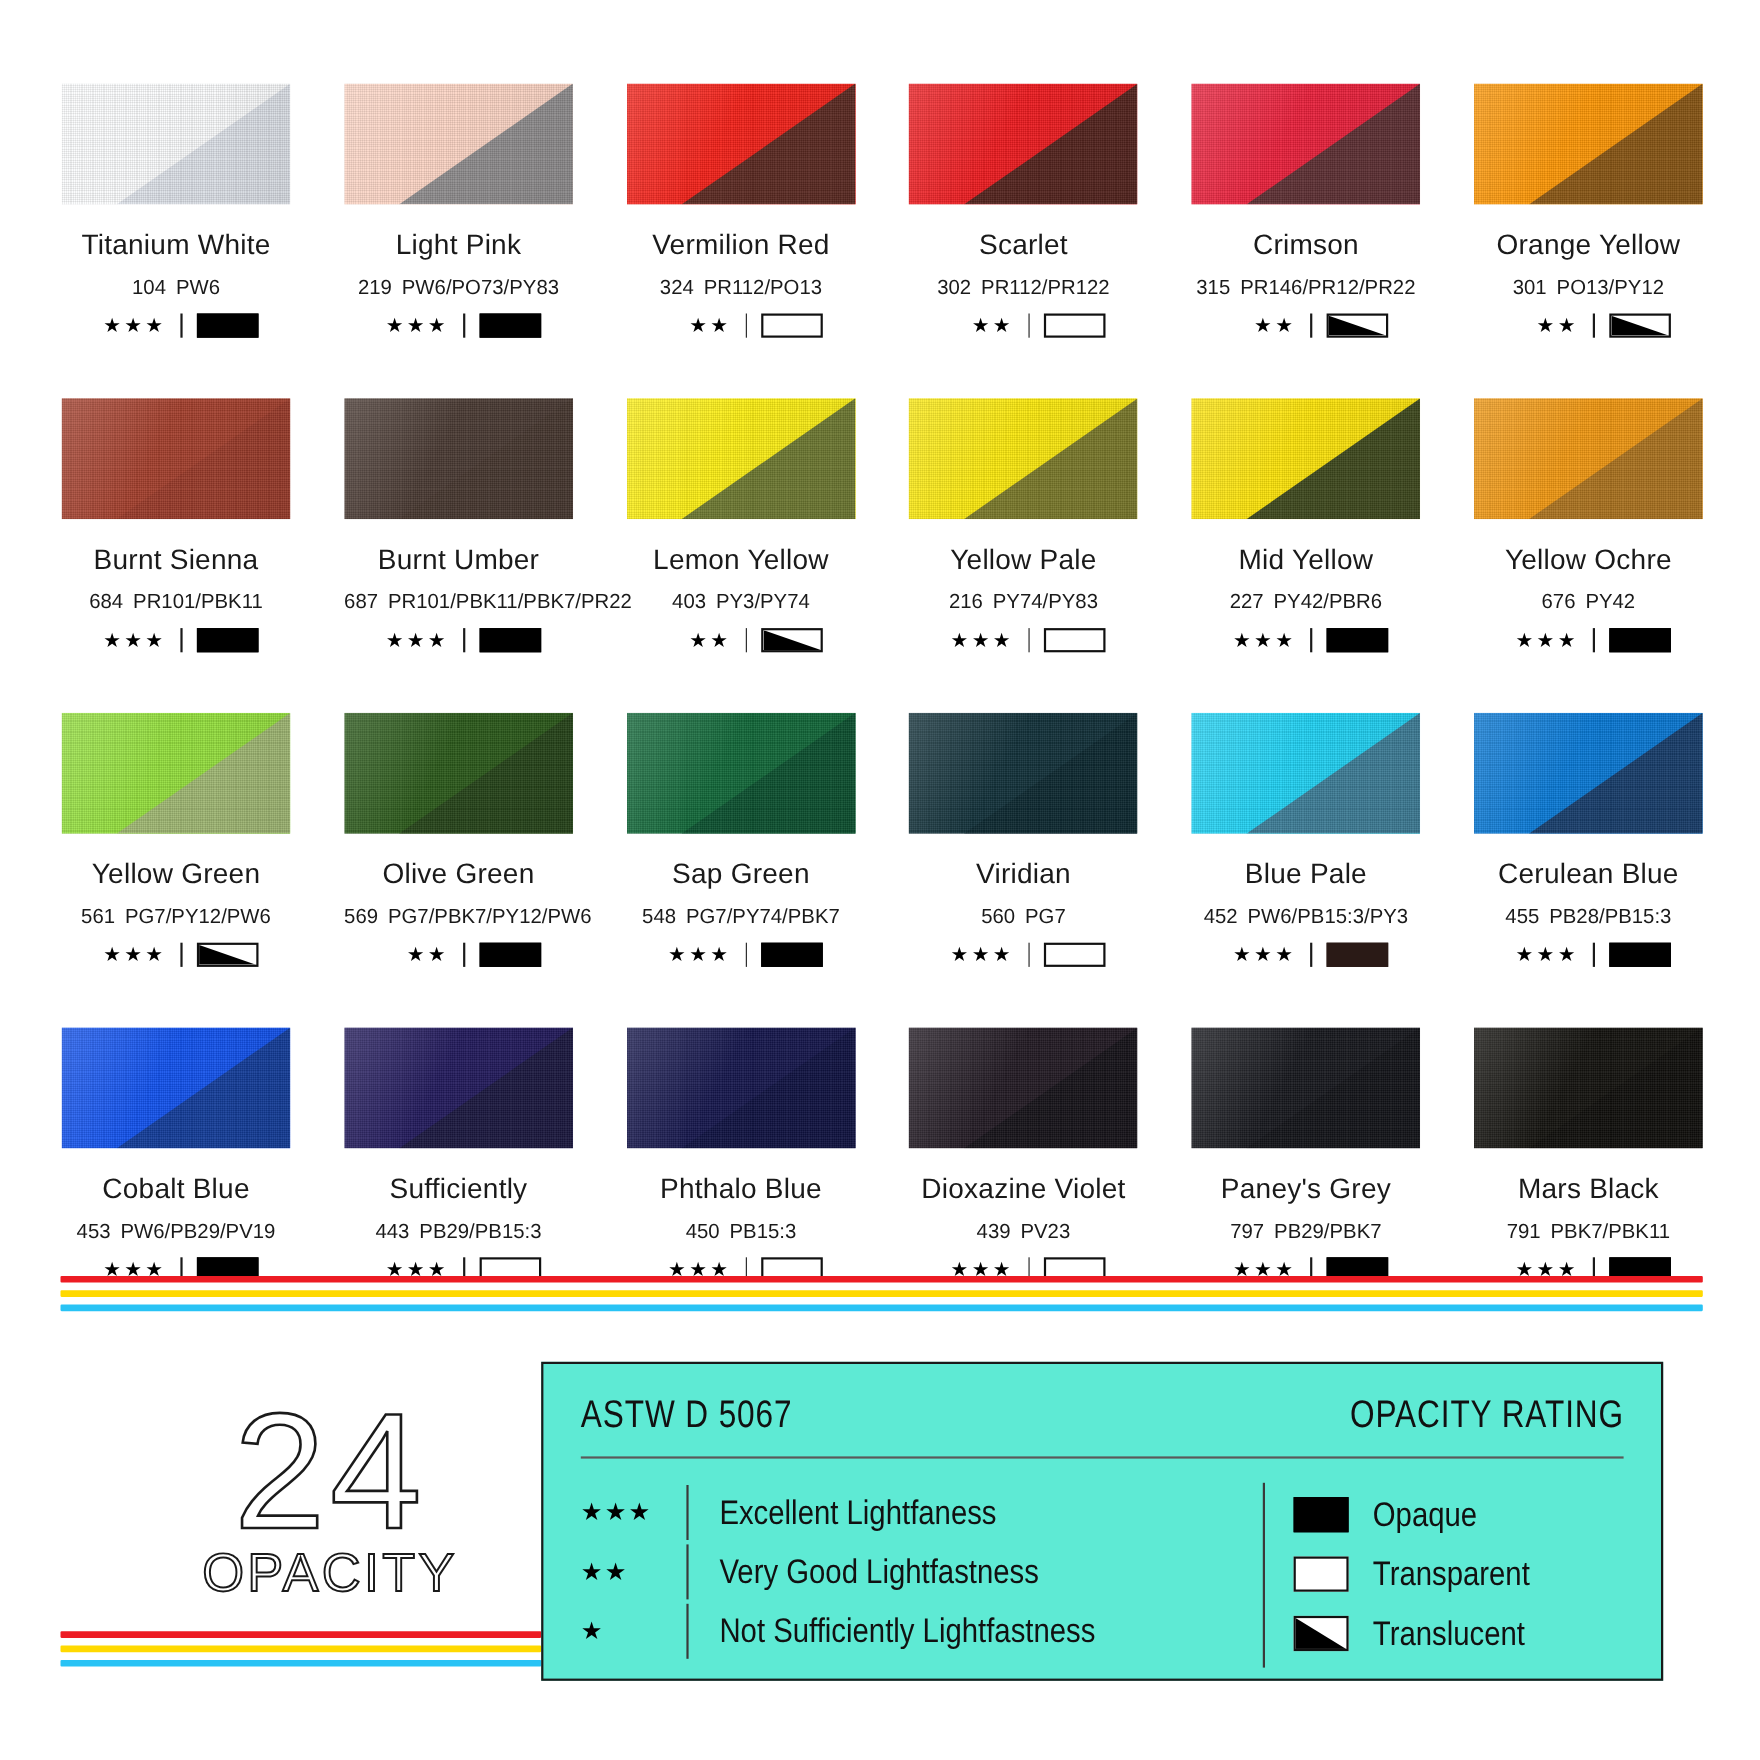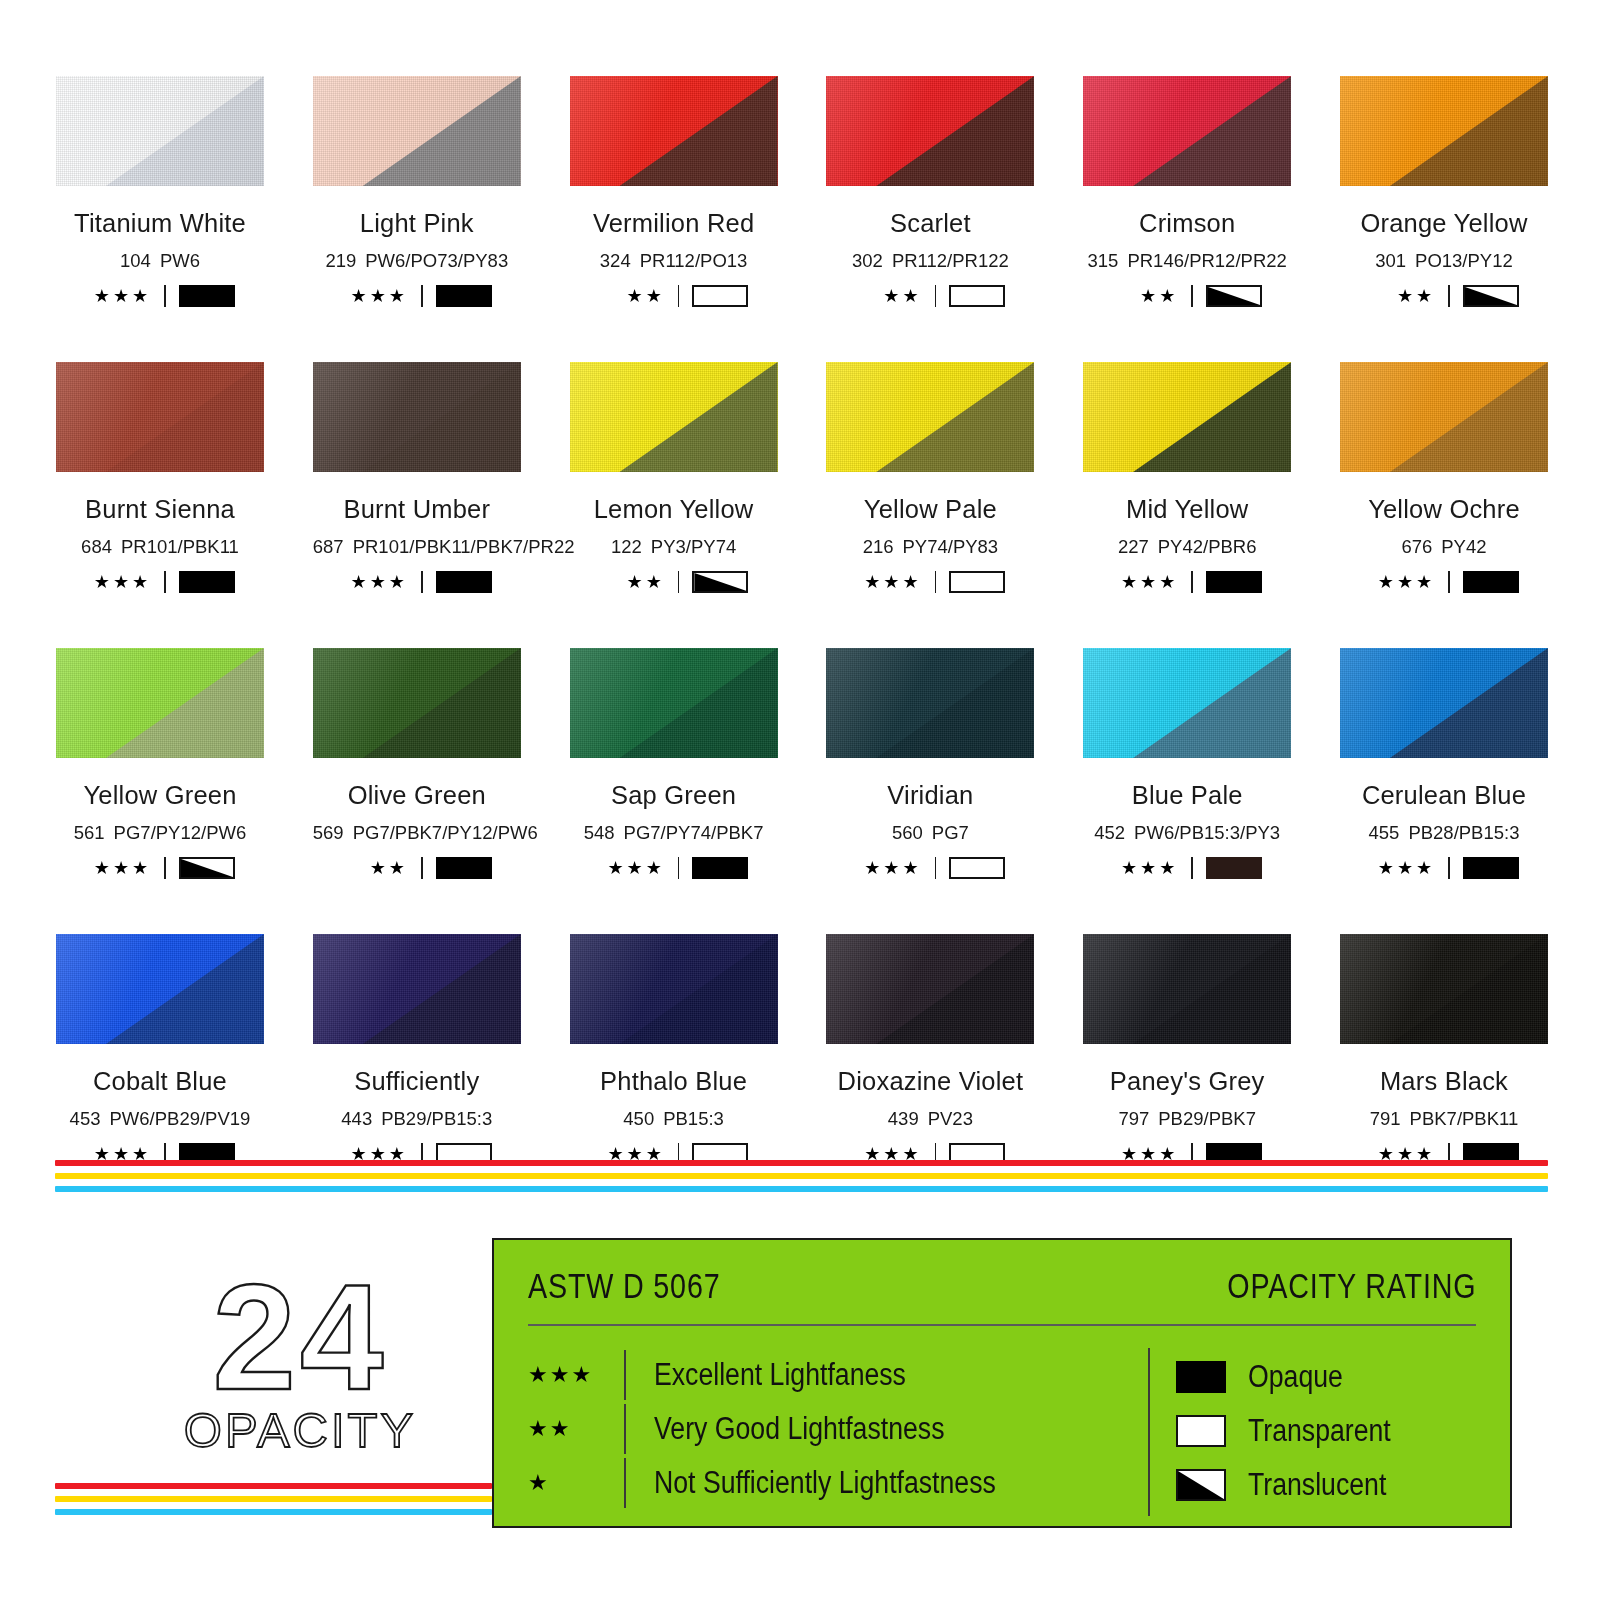--- a/index.html
+++ b/index.html
@@ -132,21 +132,21 @@
   #logo {
     position: absolute;
     left: 150px;
     top: 1268px;
     width: 300px;
     text-align: center;
   }
   #logo .big {
     font-size: 150px;
     line-height: 0.92;
-    font-weight: 700;
+    font-weight: 400;
     letter-spacing: 4px;
     color: transparent;
     -webkit-text-stroke: 2.4px #1a1a1a;
     font-family: "Liberation Sans", "DejaVu Sans", sans-serif;
   }
   #logo .sub {
     margin-top: -4px;
     font-size: 49px;
     letter-spacing: 3px;
     color: transparent;
@@ -154,21 +154,21 @@
   }
 
   
   #legend {
     position: absolute;
     left: 492px;
     top: 1238px;
     width: 1020px;
     height: 290px;
     border: 2.4px solid #1a1a1a;
-    background: #84cc16;
+    background: #5eead4;
     padding: 26px 34px 20px 34px;
   }
   #legend-head {
     display: flex;
     justify-content: space-between;
     align-items: baseline;
     font-size: 35px;
     letter-spacing: 1px;
     color: #111;
     transform: scaleX(0.82);
@@ -378,21 +378,21 @@
         </div>
       </div>
       <div class="cell">
         <div class="swatch">
           <div class="base" style="background:#fbee14"></div>
           <div class="dark" style="background:#6f7a32"></div>
           <div class="tex"></div>
           <div class="sheen"></div>
         </div>
         <div class="cname">Lemon Yellow</div>
-        <div class="cmeta"><span class="num">122</span><span>PY3/PY74</span></div>
+        <div class="cmeta"><span class="num">403</span><span>PY3/PY74</span></div>
         <div class="crating">
           <span class="stars">★★</span>
           <span class="sep"></span>
           <span class="opbox translucent"></span>
         </div>
       </div>
       <div class="cell">
         <div class="swatch">
           <div class="base" style="background:#fbe90e"></div>
           <div class="dark" style="background:#7c7b2c"></div>

